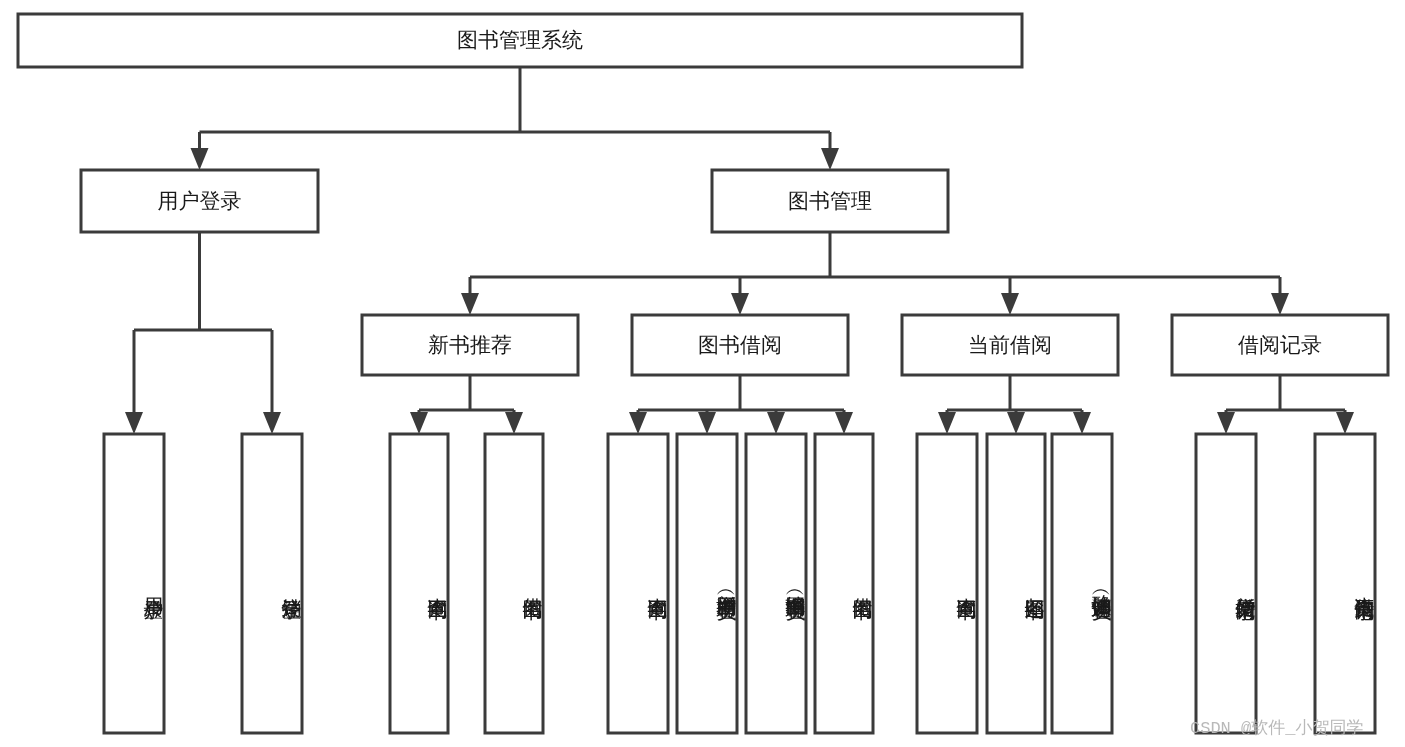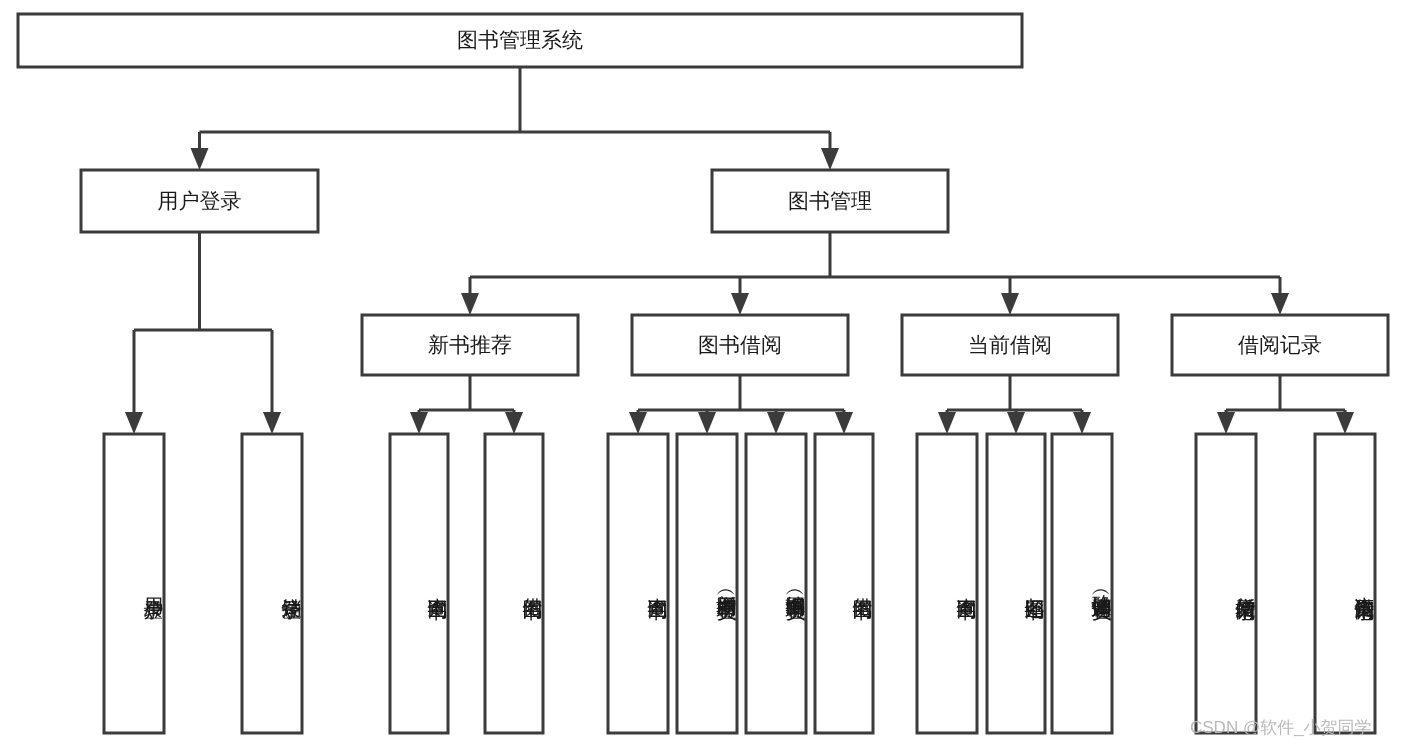--- a/index.html
+++ b/index.html
@@ -60,21 +60,21 @@
     line-height: 1.08;
     color: #1a1a1a;
     letter-spacing: 1px;
     white-space: nowrap;
     pointer-events: none;
   }
   .watermark {
     position: absolute;
     left: 1190px;
     top: 716px;
-    font-family: Liberation Sans, sans-serif;
+    font-family: Liberation Mono, monospace;
     font-size: 17px;
     color: #b9b9b9;
     white-space: nowrap;
     pointer-events: none;
   }
 </style>
 </head>
 <body>
 
 <div id="diagram-root">

